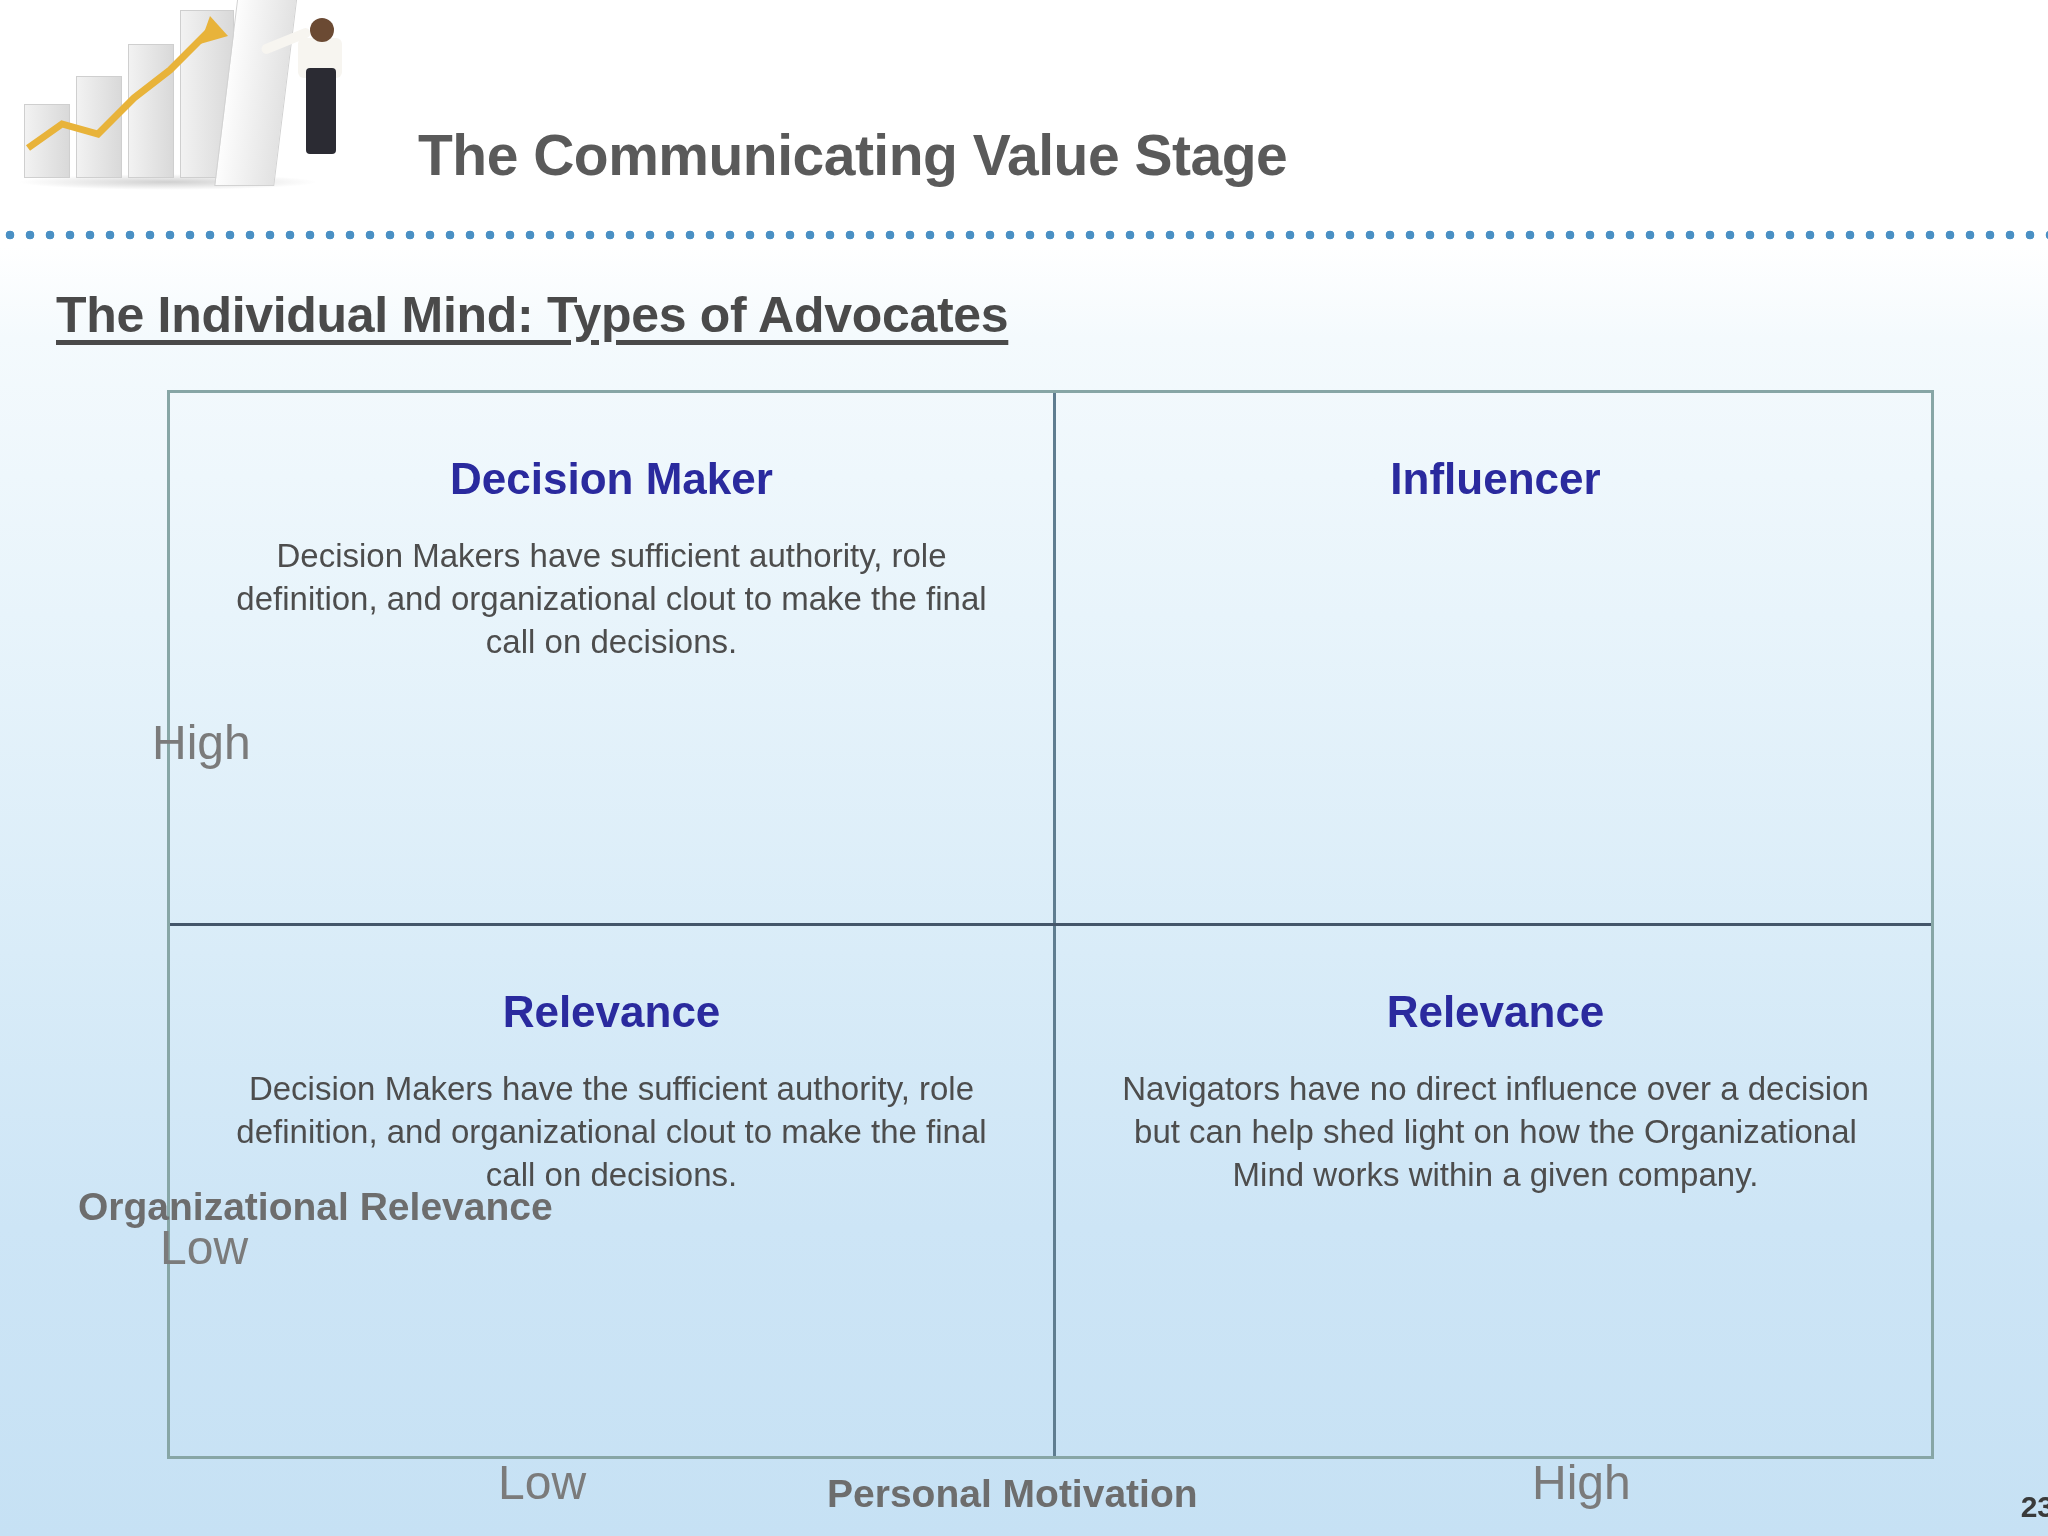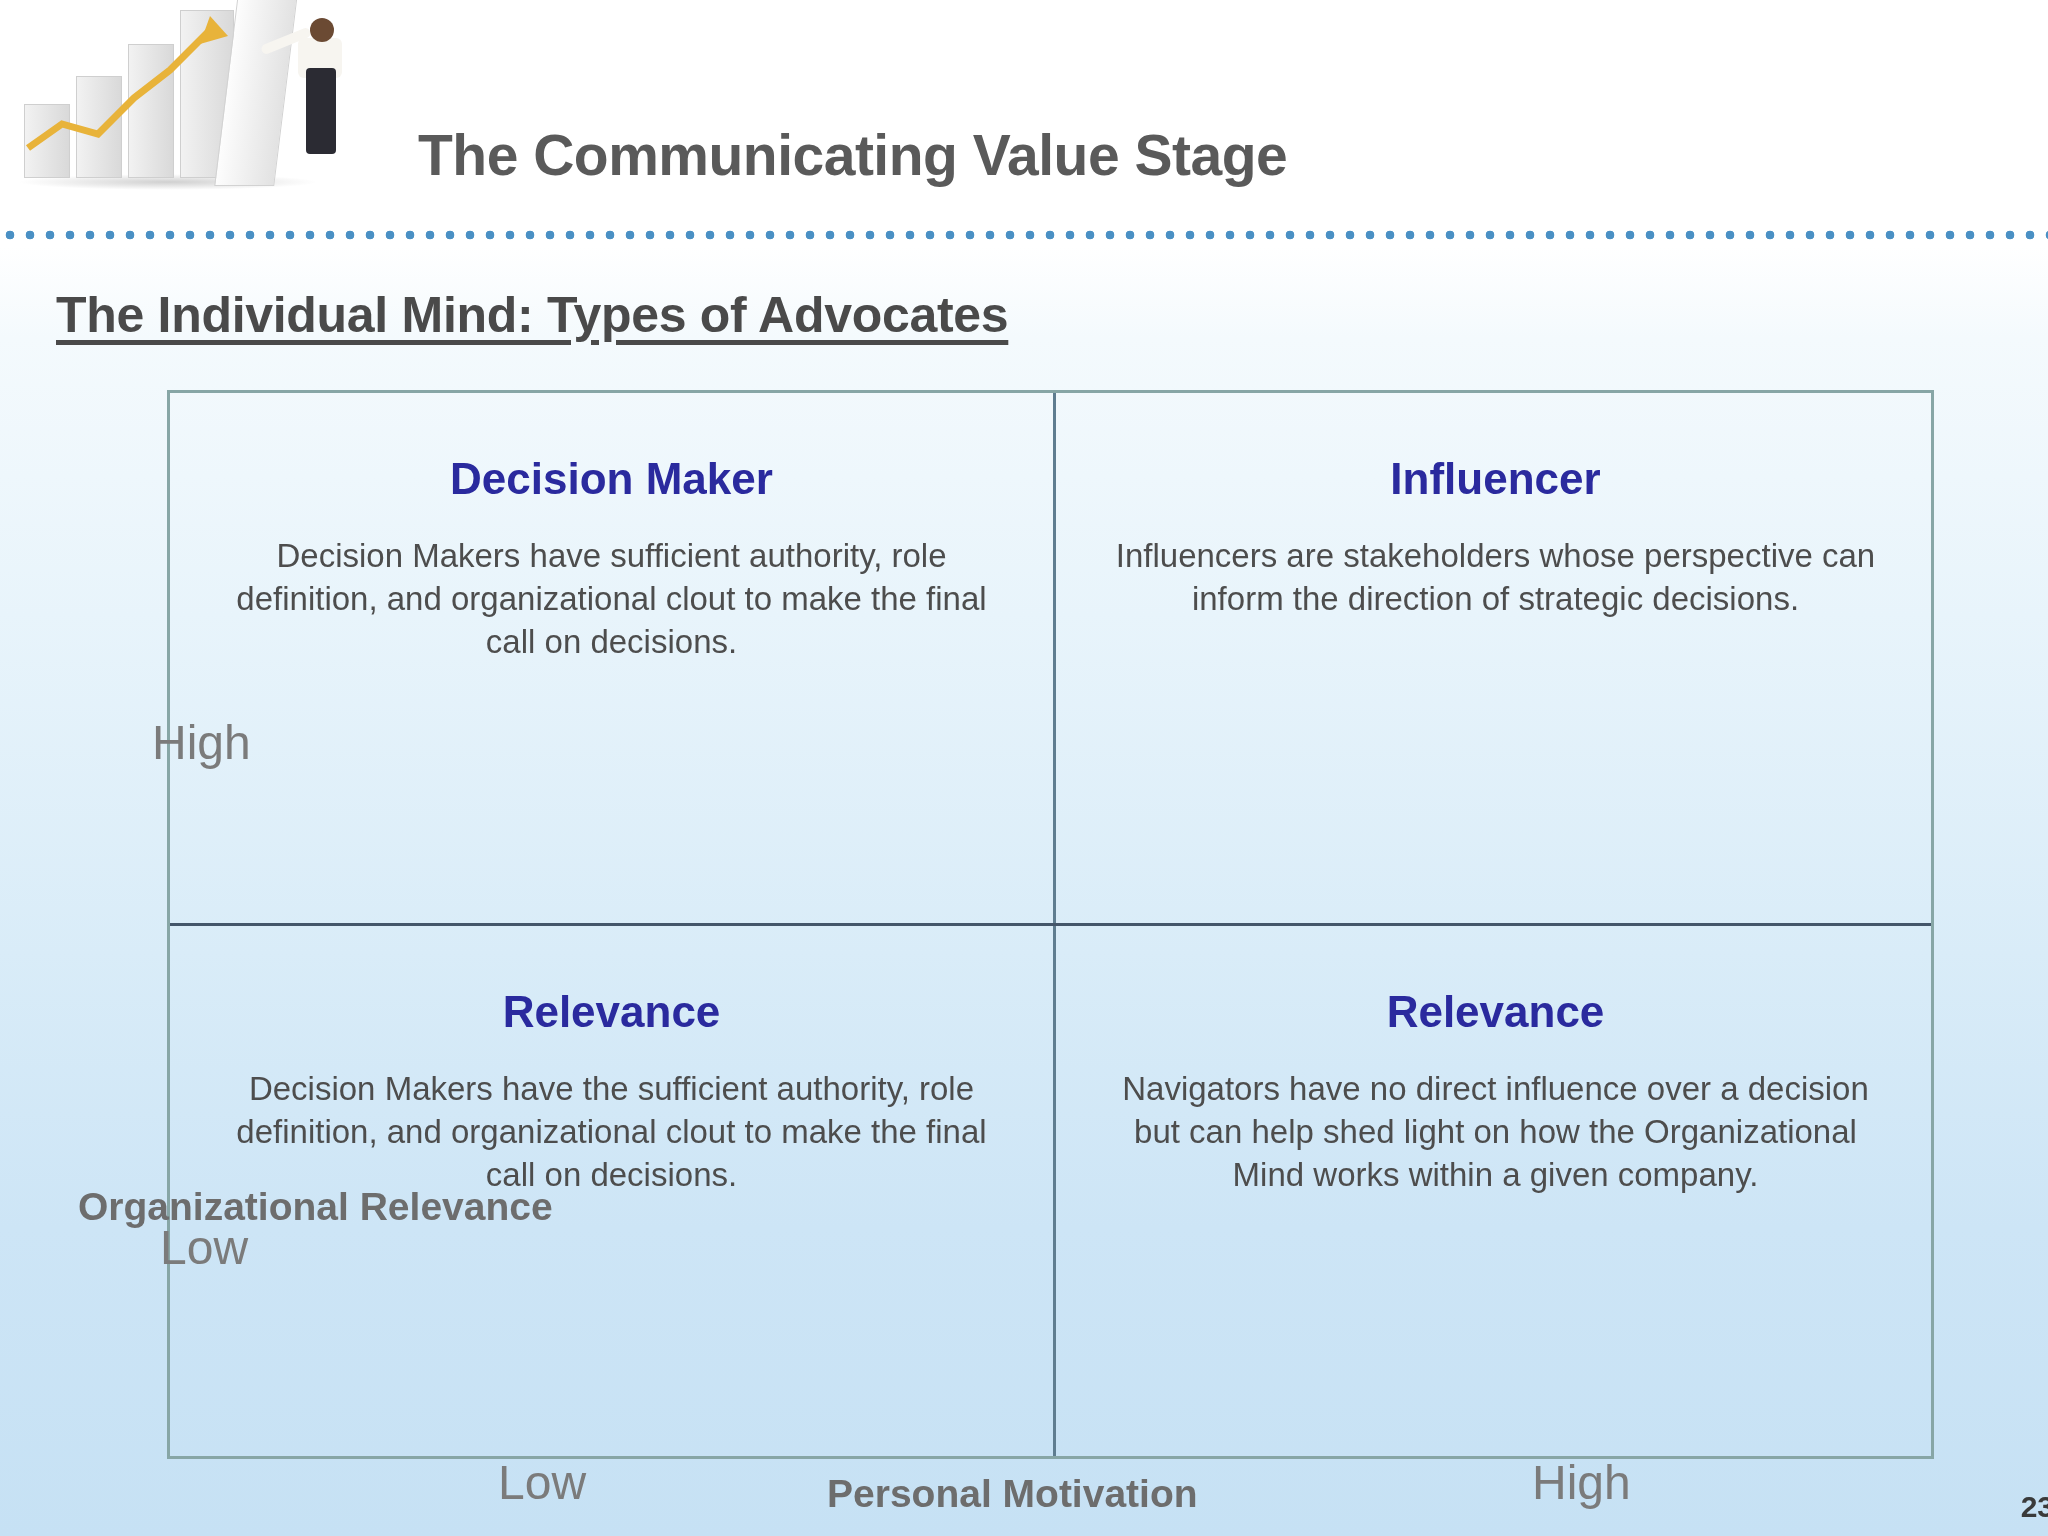--- a/index.html
+++ b/index.html
@@ -247,21 +247,20 @@
     <div class="vline"></div>
     <div class="hline"></div>
 
     <div class="quad tl">
       <div class="quad-title">Decision Maker</div>
       <div class="quad-body">Decision Makers have sufficient authority, role definition, and organizational clout to make the final call on decisions.</div>
     </div>
 
     <div class="quad tr">
       <div class="quad-title">Influencer</div>
-      <div class="quad-body">Influencers are stakeholders whose perspective can inform the direction of strategic decisions.</div>
     </div>
 
     <div class="quad bl">
       <div class="quad-title">Relevance</div>
       <div class="quad-body">Decision Makers have the sufficient authority, role definition, and organizational clout to make the final call on decisions.</div>
     </div>
 
     <div class="quad br">
       <div class="quad-title">Relevance</div>
       <div class="quad-body">Navigators have no direct influence over a decision but can help shed light on how the Organizational Mind works within a given company.</div>

